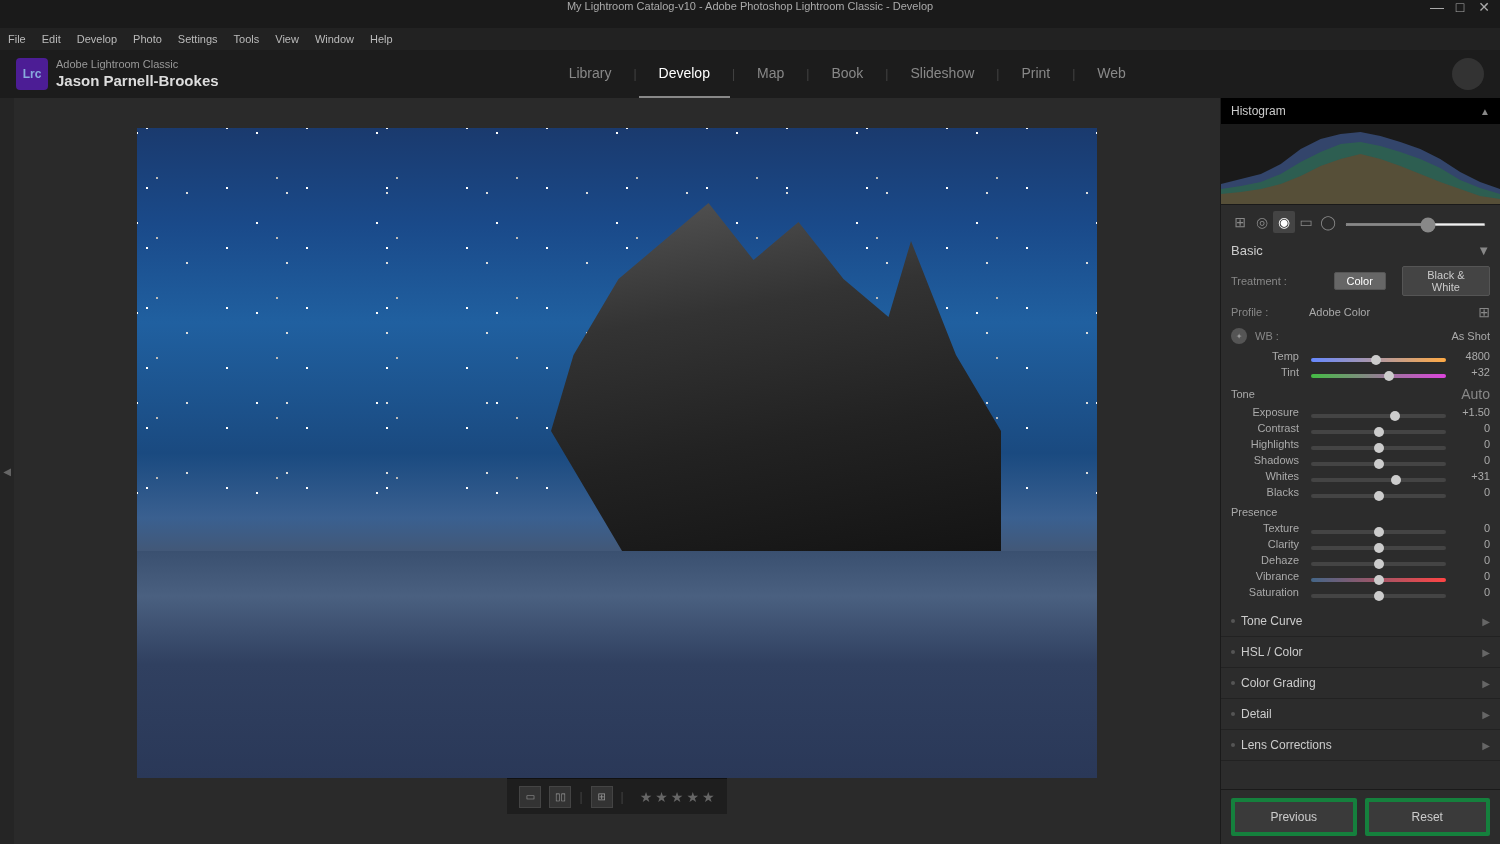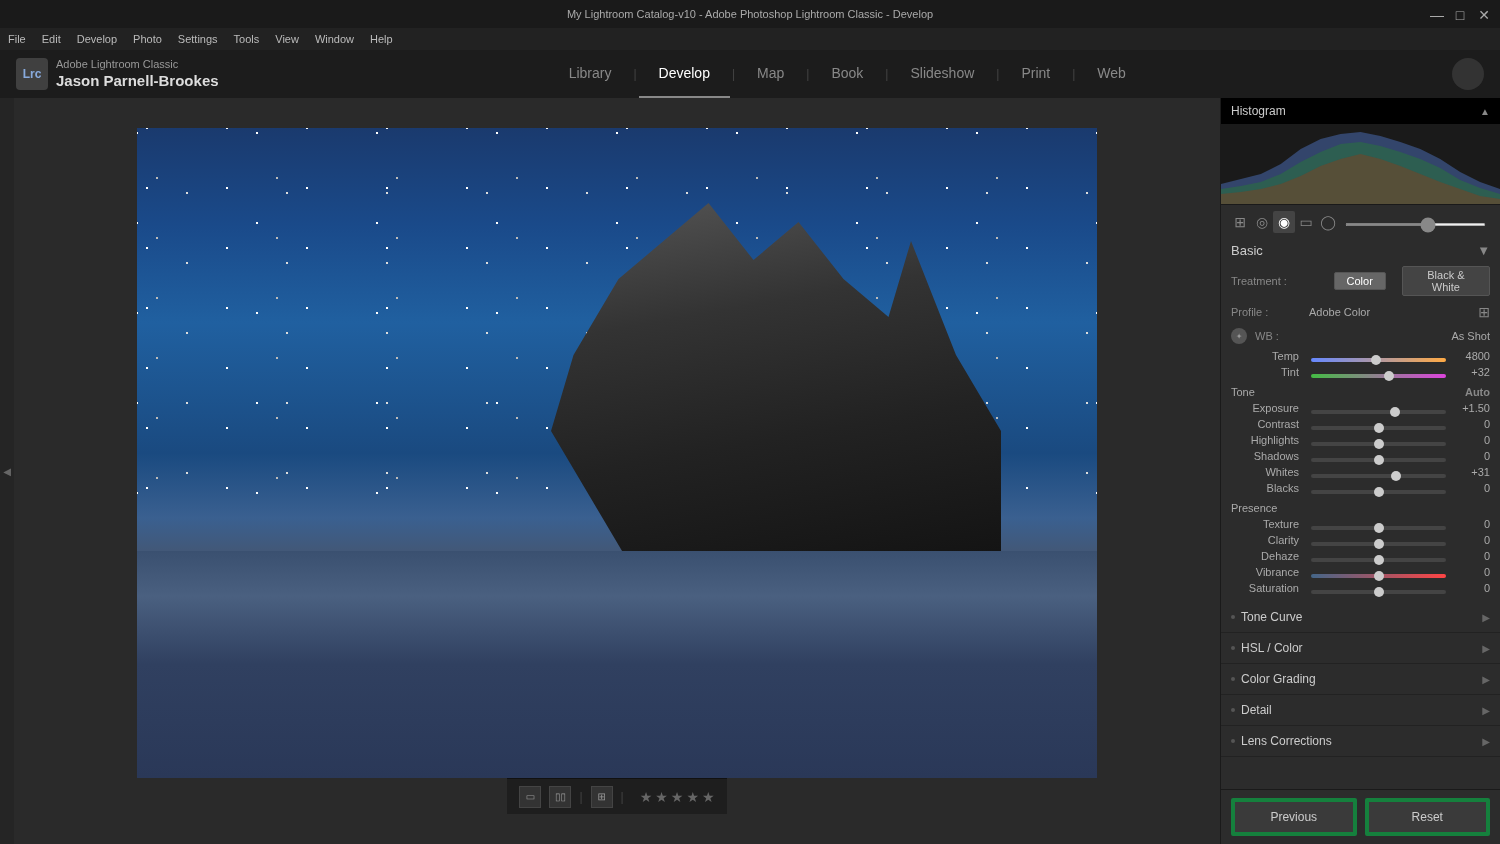--- a/index.html
+++ b/index.html
@@ -3,21 +3,21 @@
   <meta charset="utf-8">
   <style>
     * { margin: 0; padding: 0; box-sizing: border-box; }
     body { width: 1500px; height: 844px; background: #2a2a2a; font-family: 'Segoe UI', Arial, sans-serif; font-size: 12px; color: #ccc; overflow: hidden; }
 
     
     #titlebar {
       height: 28px;
       background: #1a1a1a;
       display: flex;
-      align-items: center;
+      align-items: flex-start;
       padding: 0 10px;
       color: #aaa;
       font-size: 11px;
       position: relative;
     }
     #titlebar .title-text { flex: 1; text-align: center; }
     #titlebar .win-controls { display: flex; gap: 12px; position: absolute; right: 10px; }
     #titlebar .win-btn { width: 12px; height: 12px; border: none; background: none; color: #aaa; font-size: 14px; cursor: pointer; line-height: 1; }
 
     
@@ -50,21 +50,21 @@
       gap: 0;
     }
     #topnav .lrc-logo {
       display: flex;
       align-items: center;
       gap: 8px;
       margin-right: 24px;
     }
     #topnav .lrc-icon {
       width: 32px; height: 32px;
-      background: #404040;
+      background: #4c1d95;
       border-radius: 4px;
       display: flex; align-items: center; justify-content: center;
       color: #88aadd; font-weight: bold; font-size: 12px;
     }
     #topnav .lrc-name { font-size: 11px; color: #999; line-height: 1.3; }
     #topnav .lrc-name strong { display: block; color: #ddd; font-size: 15px; }
     #topnav .nav-items { display: flex; align-items: center; gap: 0; flex: 1; justify-content: center; }
     #topnav .nav-item {
       padding: 0 20px;
       height: 48px;
@@ -328,25 +328,24 @@
     .subsection-label {
       display: flex;
       align-items: center;
       justify-content: space-between;
       padding: 6px 10px 2px;
       color: #aaa;
       font-size: 11px;
     }
     .auto-btn {
       color: #888;
-      font-size: 11px;
+      font-size: 14px;
       cursor: pointer;
       background: none;
       border: none;
-      font-weight: bold;
     }
 
     
     .collapsed-row {
       display: flex;
       align-items: center;
       justify-content: space-between;
       padding: 8px 10px;
       cursor: pointer;
       border-bottom: 1px solid #222;

